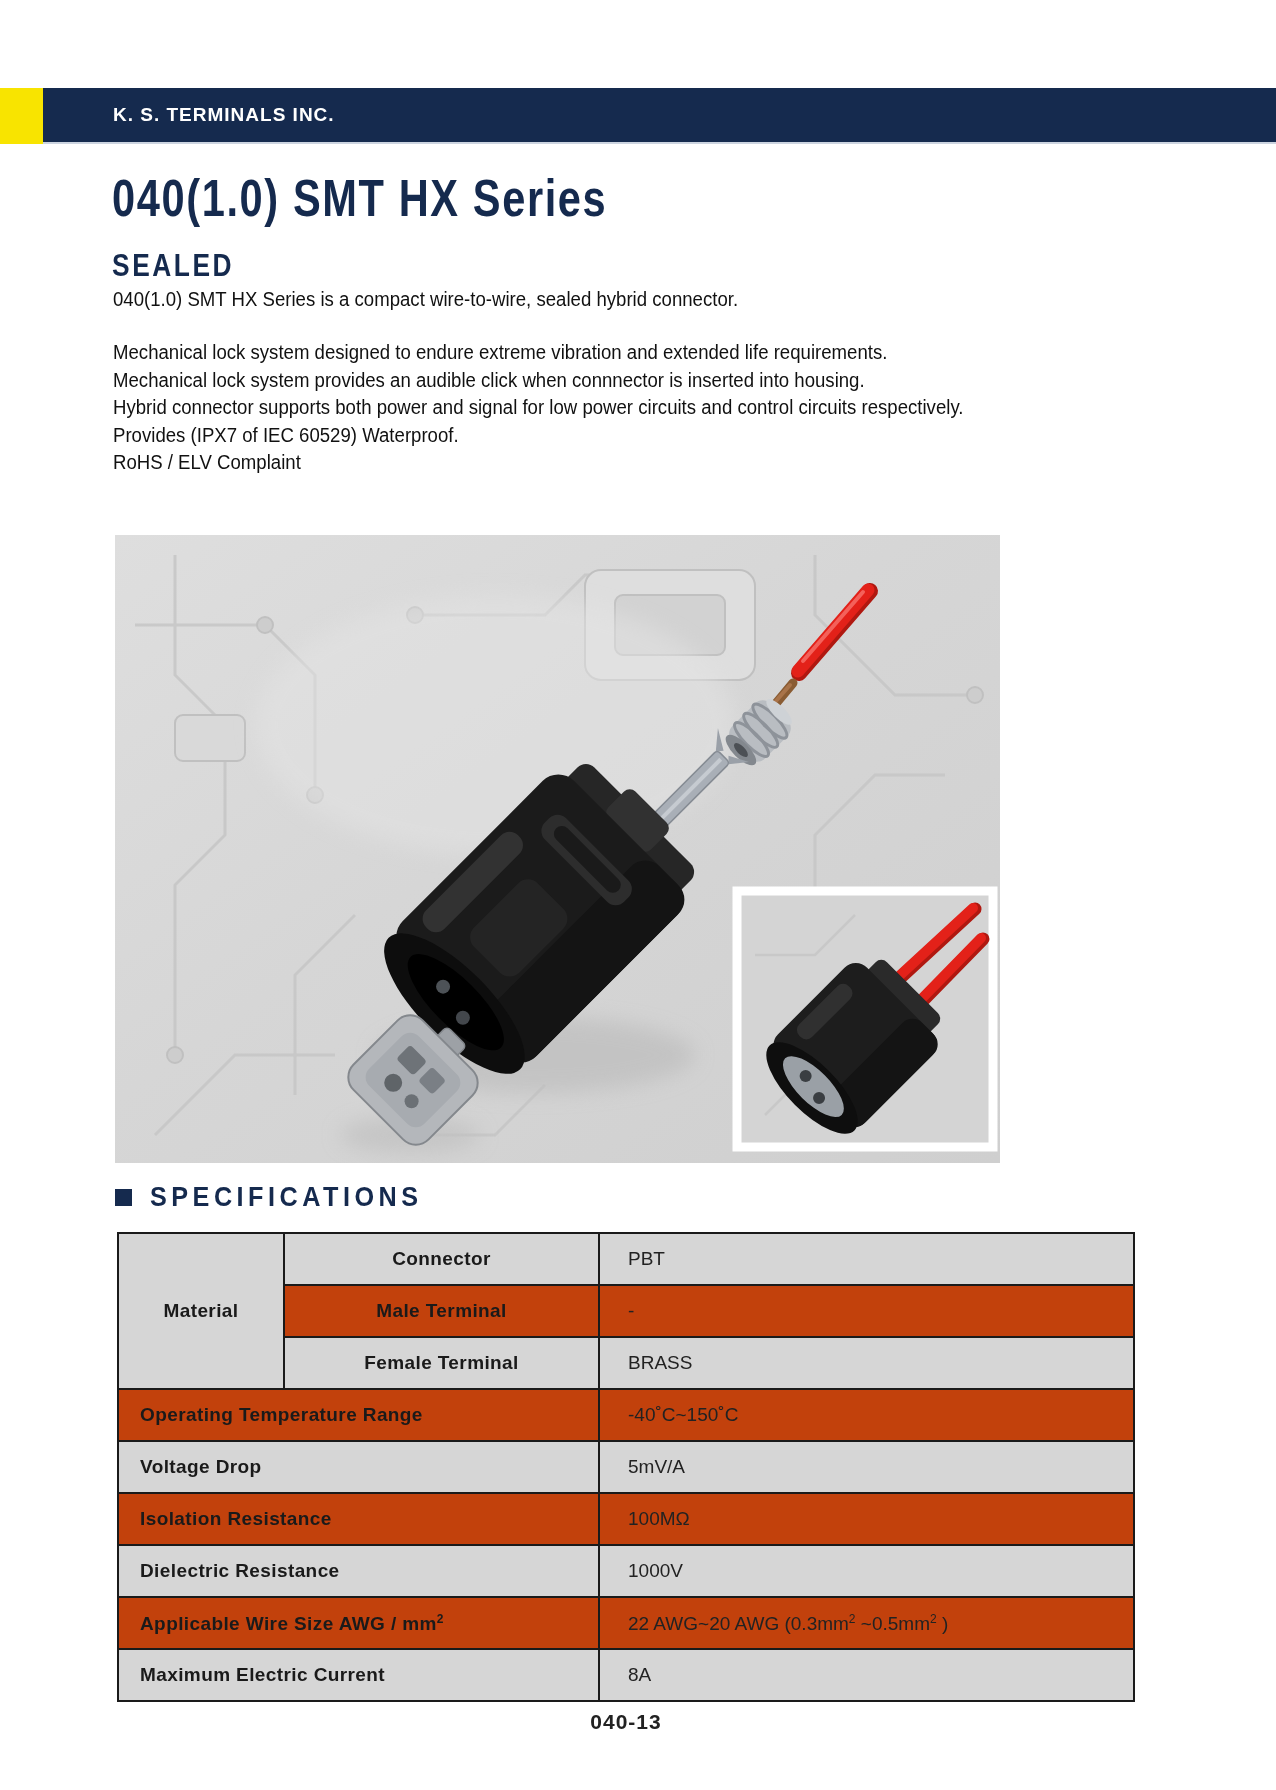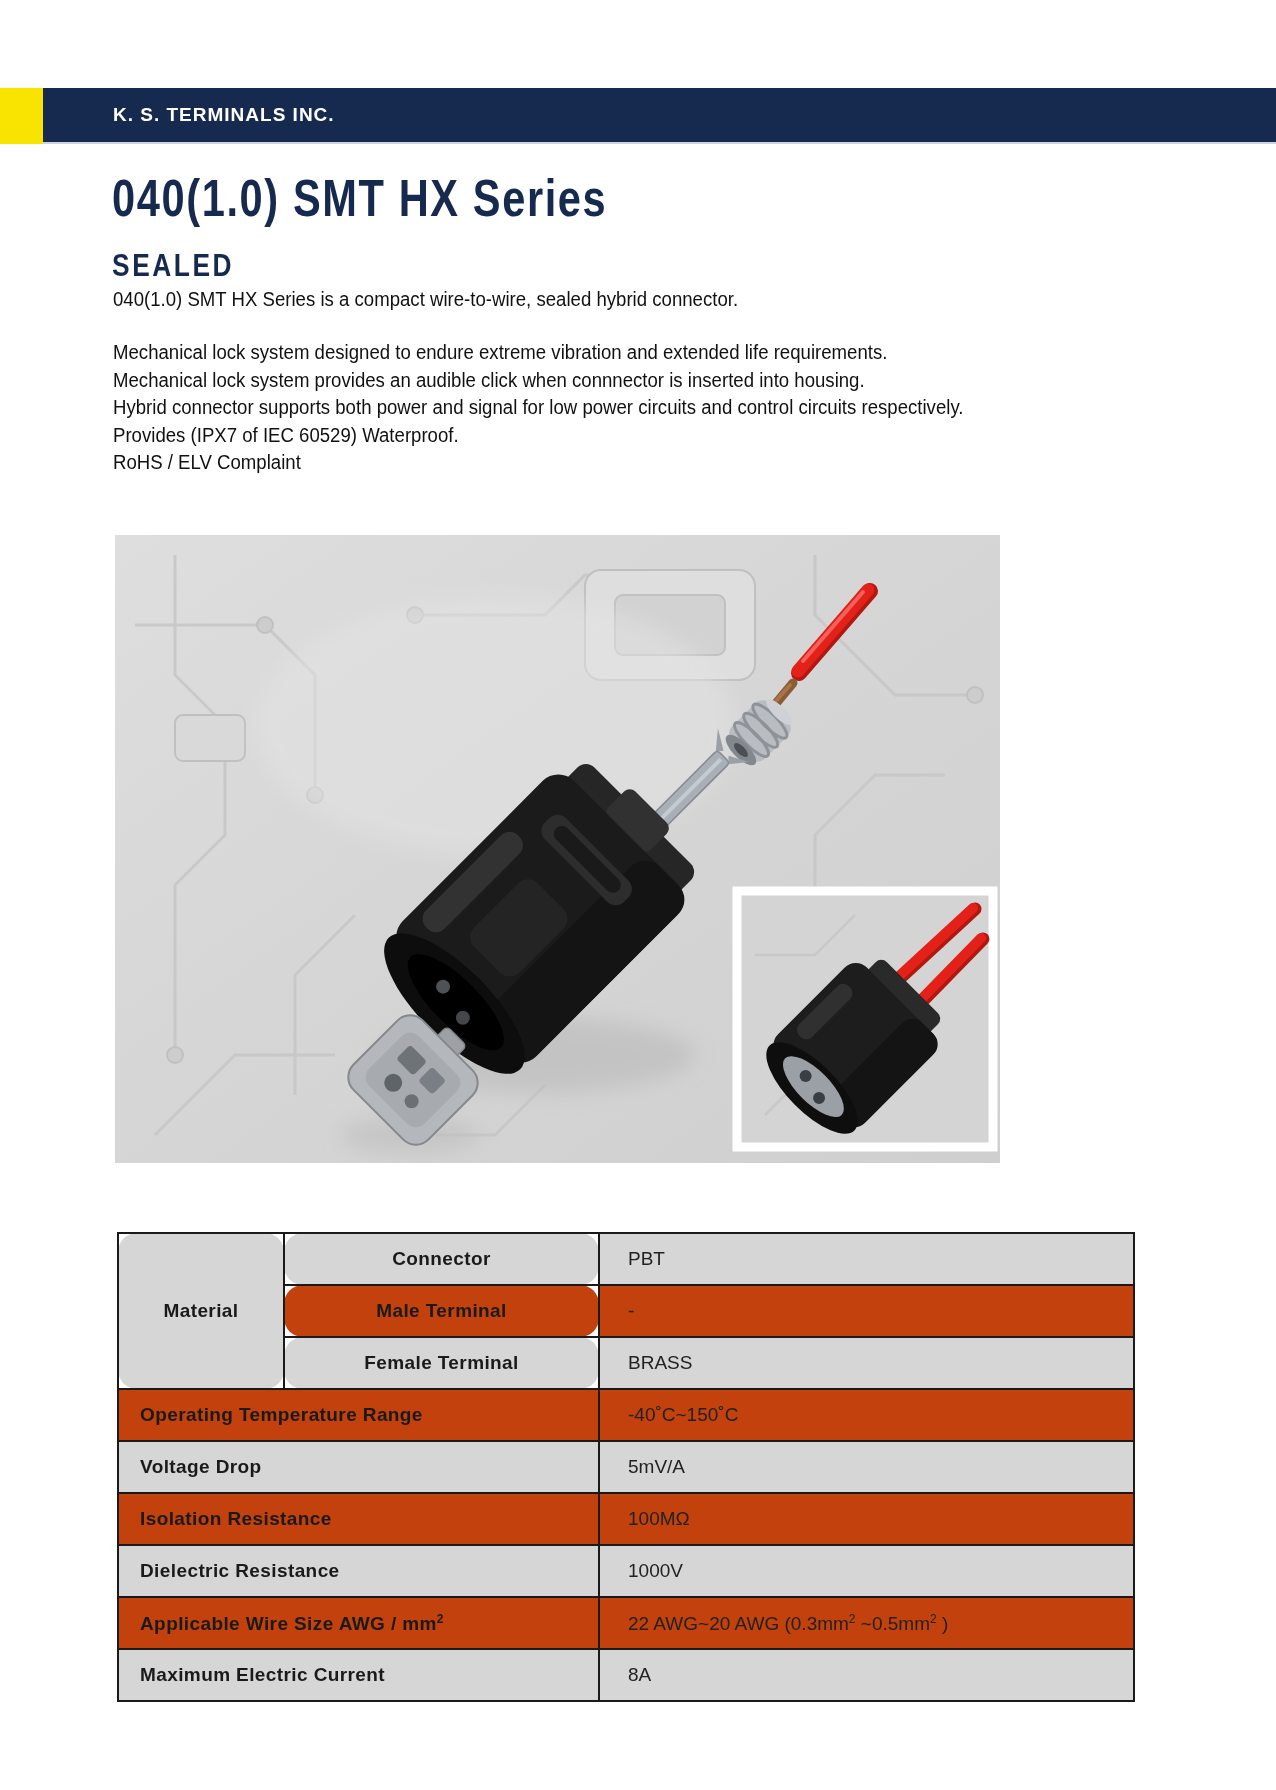--- a/index.html
+++ b/index.html
@@ -48,21 +48,21 @@
   .spec-table{
     position:absolute;left:117px;top:1232px;width:1018px;border-collapse:collapse;table-layout:fixed;
   }
   .spec-table td{
     border:2px solid #1a1a1a;height:52px;box-sizing:border-box;font-size:19px;color:#1a1a1a;
     vertical-align:middle;background:#c2410c;
   }
   .spec-table tr.gray td{background:#d6d6d6;}
   .spec-table td.white-cell{background:#ffffff;}
   td.lbl{font-weight:bold;letter-spacing:0.4px;}
-  td.center{text-align:center;border-radius:19px;}
+  td.center{text-align:center;}
   td.rowlabel{font-weight:bold;letter-spacing:0.4px;padding-left:21px;text-align:left;}
   td.val{padding-left:28px;font-weight:normal;color:#222;}
   .sup{font-size:12px;vertical-align:7px;}
   
   .footer{
     position:absolute;left:117px;top:1710px;width:1018px;text-align:center;
     font-size:21px;font-weight:bold;color:#222;letter-spacing:1px;
   }
 </style>
 </head>
@@ -204,20 +204,24 @@
           <rect x="-54" y="-40" width="18" height="70" rx="8" fill="#303030"></rect>
           <ellipse cx="0" cy="58" rx="60" ry="24" fill="#0e0e0e"></ellipse>
           <ellipse cx="0" cy="56" rx="40" ry="16" fill="#9aa0a6"></ellipse>
           <circle cx="-13" cy="54" r="6" fill="#3a3e42"></circle>
           <circle cx="12" cy="60" r="6" fill="#3a3e42"></circle>
         </g>
       </g>
     </svg>
   </div>
 
+  <div class="sec-header specifications">
+    <span class="sec-square"></span>
+    <span class="sec-label">SPECIFICATIONS</span>
+  </div>
 
   <table class="spec-table">
     <colgroup>
         <col style="width:166px">
         <col style="width:315px">
         <col>
       </colgroup>
     <tbody>
       <tr class="gray">
         <td rowspan="3" class="lbl center white-cell">Material</td>
@@ -256,14 +260,15 @@
           <span>22 AWG~20 AWG (0.3mm</span><span class="sup">2</span><span> ~0.5mm</span><span class="sup">2</span><span> )</span>
         </td>
       </tr>
       <tr class="gray">
         <td colspan="2" class="rowlabel">Maximum Electric Current</td>
         <td class="val">8A</td>
       </tr>
     </tbody>
   </table>
 
+  <div class="footer">040-13</div>
 
 </div>
 
 </body></html>

